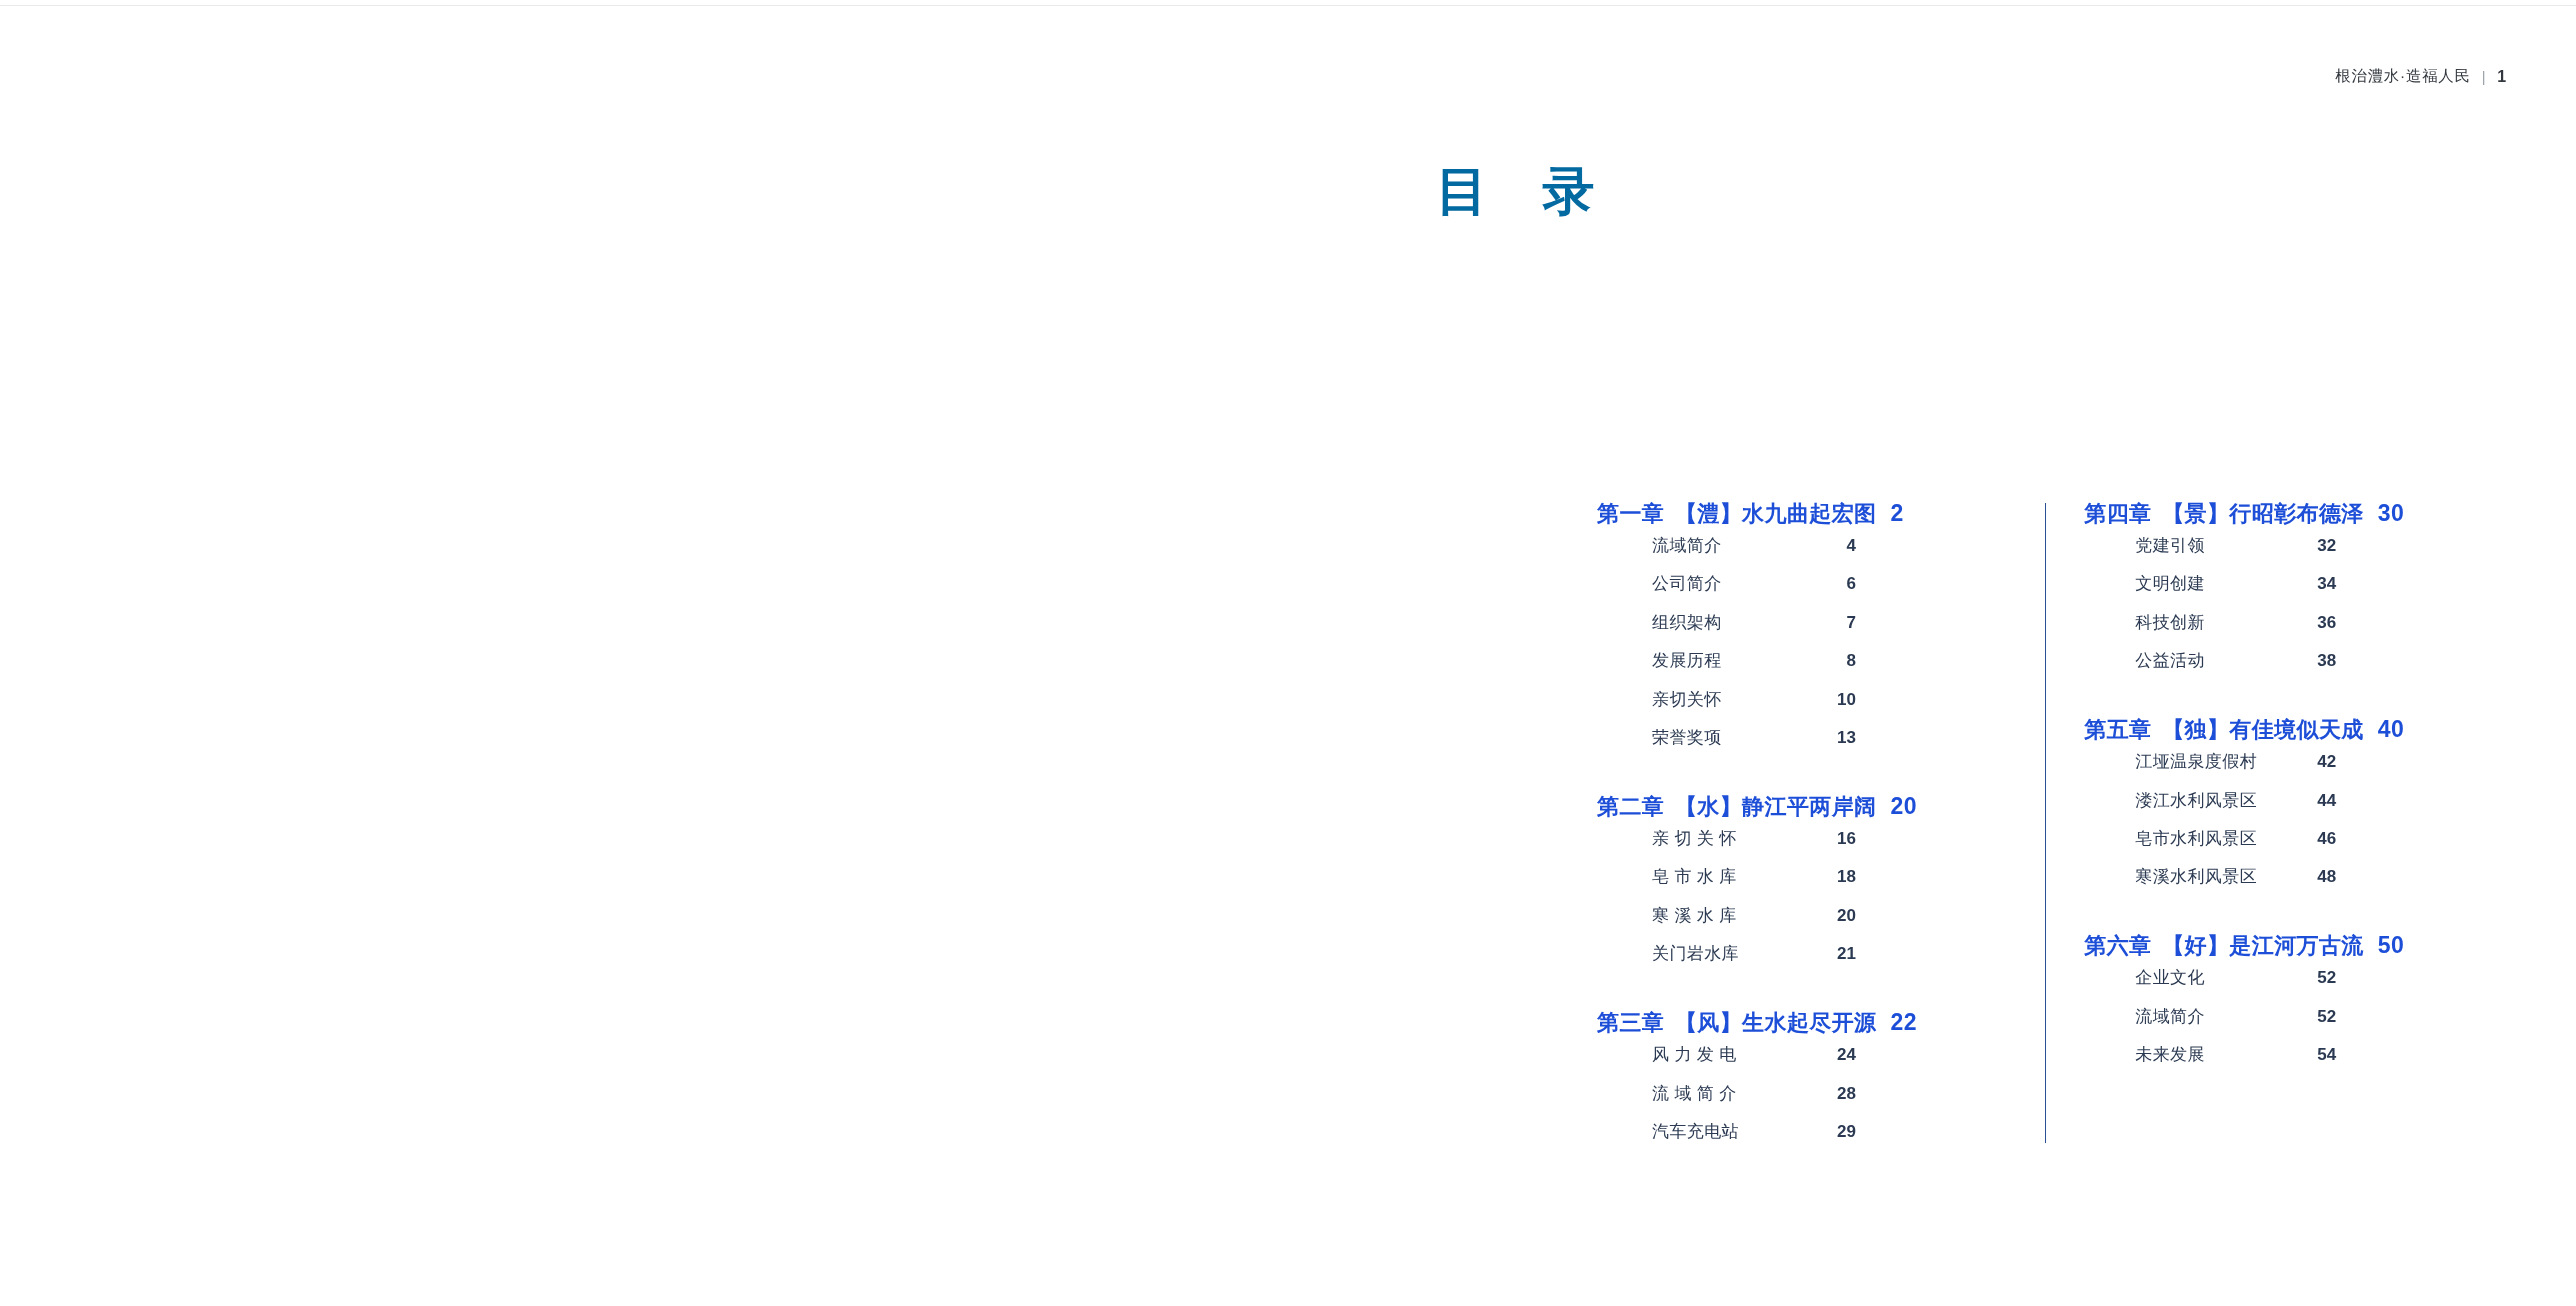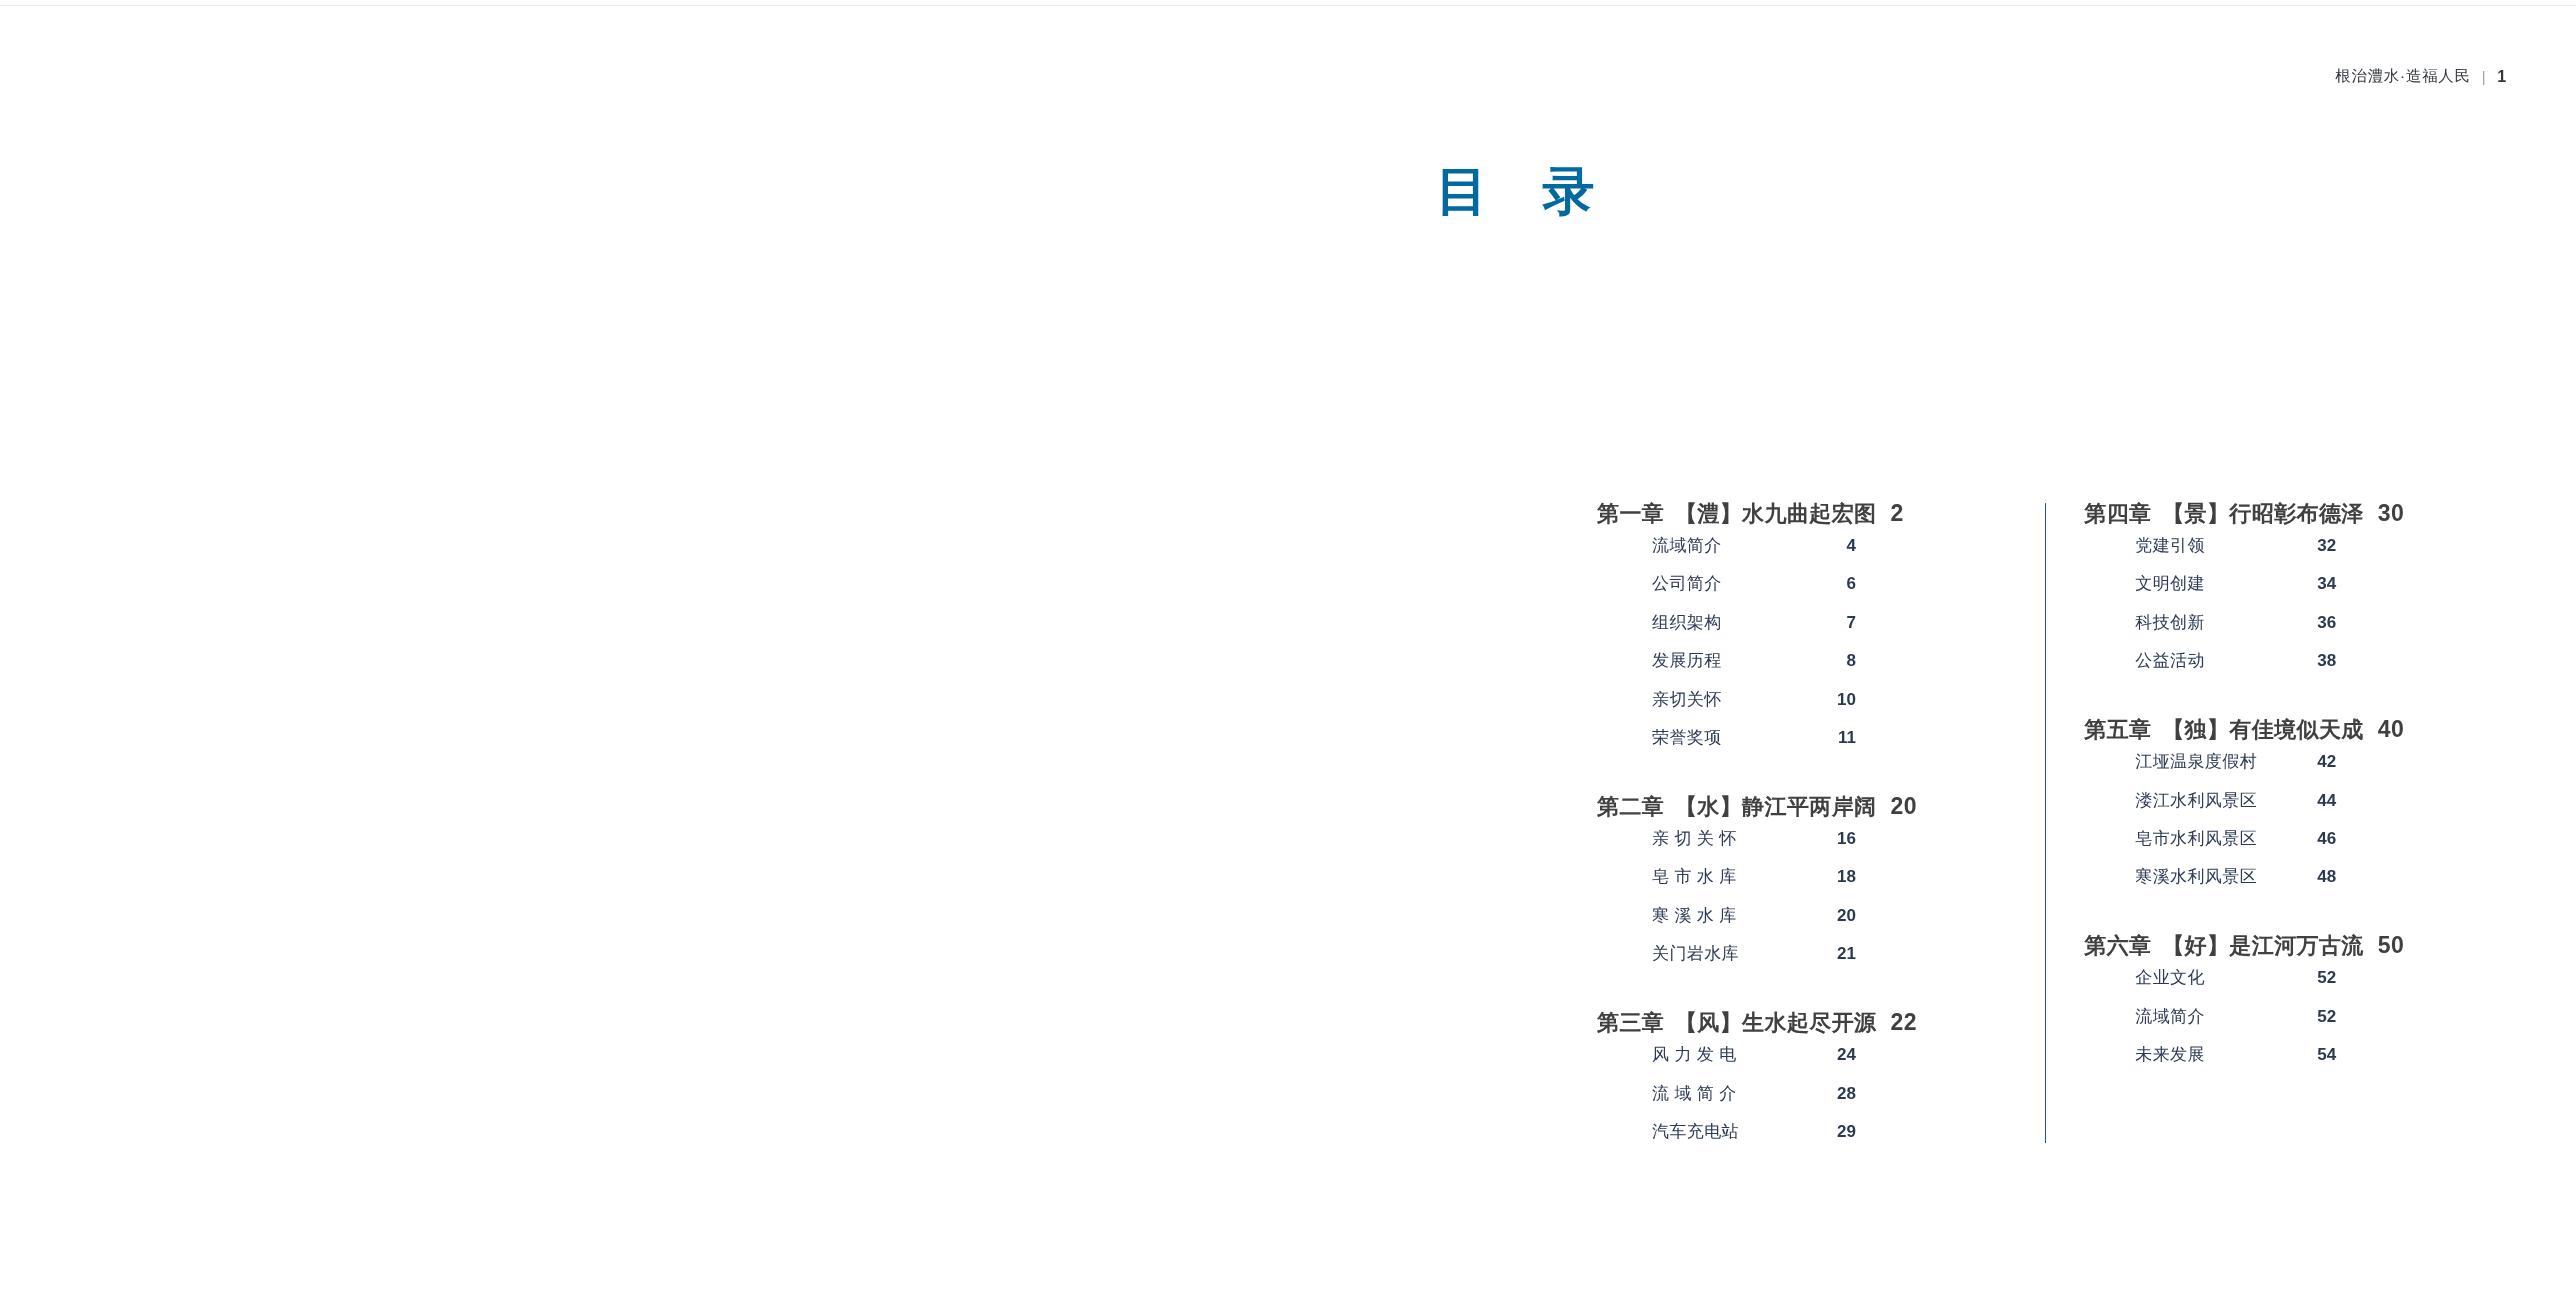--- a/index.html
+++ b/index.html
@@ -85,21 +85,21 @@
   }
 
   .chapter-block { margin-bottom: 43px; }
   .chapter-block:last-child { margin-bottom: 0; }
 
   .chapter-head {
     display: flex;
     align-items: baseline;
     font-size: 22px;
     font-weight: bold;
-    color: #404040;
+    color: #1d4ed8;
     white-space: nowrap;
     letter-spacing: 0.4px;
   }
   .chapter-head .ch-label { margin-right: 10.7px; }
   .chapter-head .ch-name { flex: 0 0 auto; }
   .chapter-head .ch-page {
     margin-left: 14px;
     font-size: 23px;
     font-weight: bold;
   }
@@ -172,21 +172,21 @@
         <div class="entry">
           <span class="e-name">发展历程</span>
           <span class="e-page">8</span>
         </div>
         <div class="entry">
           <span class="e-name">亲切关怀</span>
           <span class="e-page">10</span>
         </div>
         <div class="entry">
           <span class="e-name">荣誉奖项</span>
-          <span class="e-page">11</span>
+          <span class="e-page">13</span>
         </div>
       </div>
     </div>
 
     <div class="chapter-block">
       <div class="chapter-head">
         <span class="ch-label">第二章</span>
         <span class="ch-name">【水】静江平两岸阔</span>
         <span class="ch-page">20</span>
       </div>

